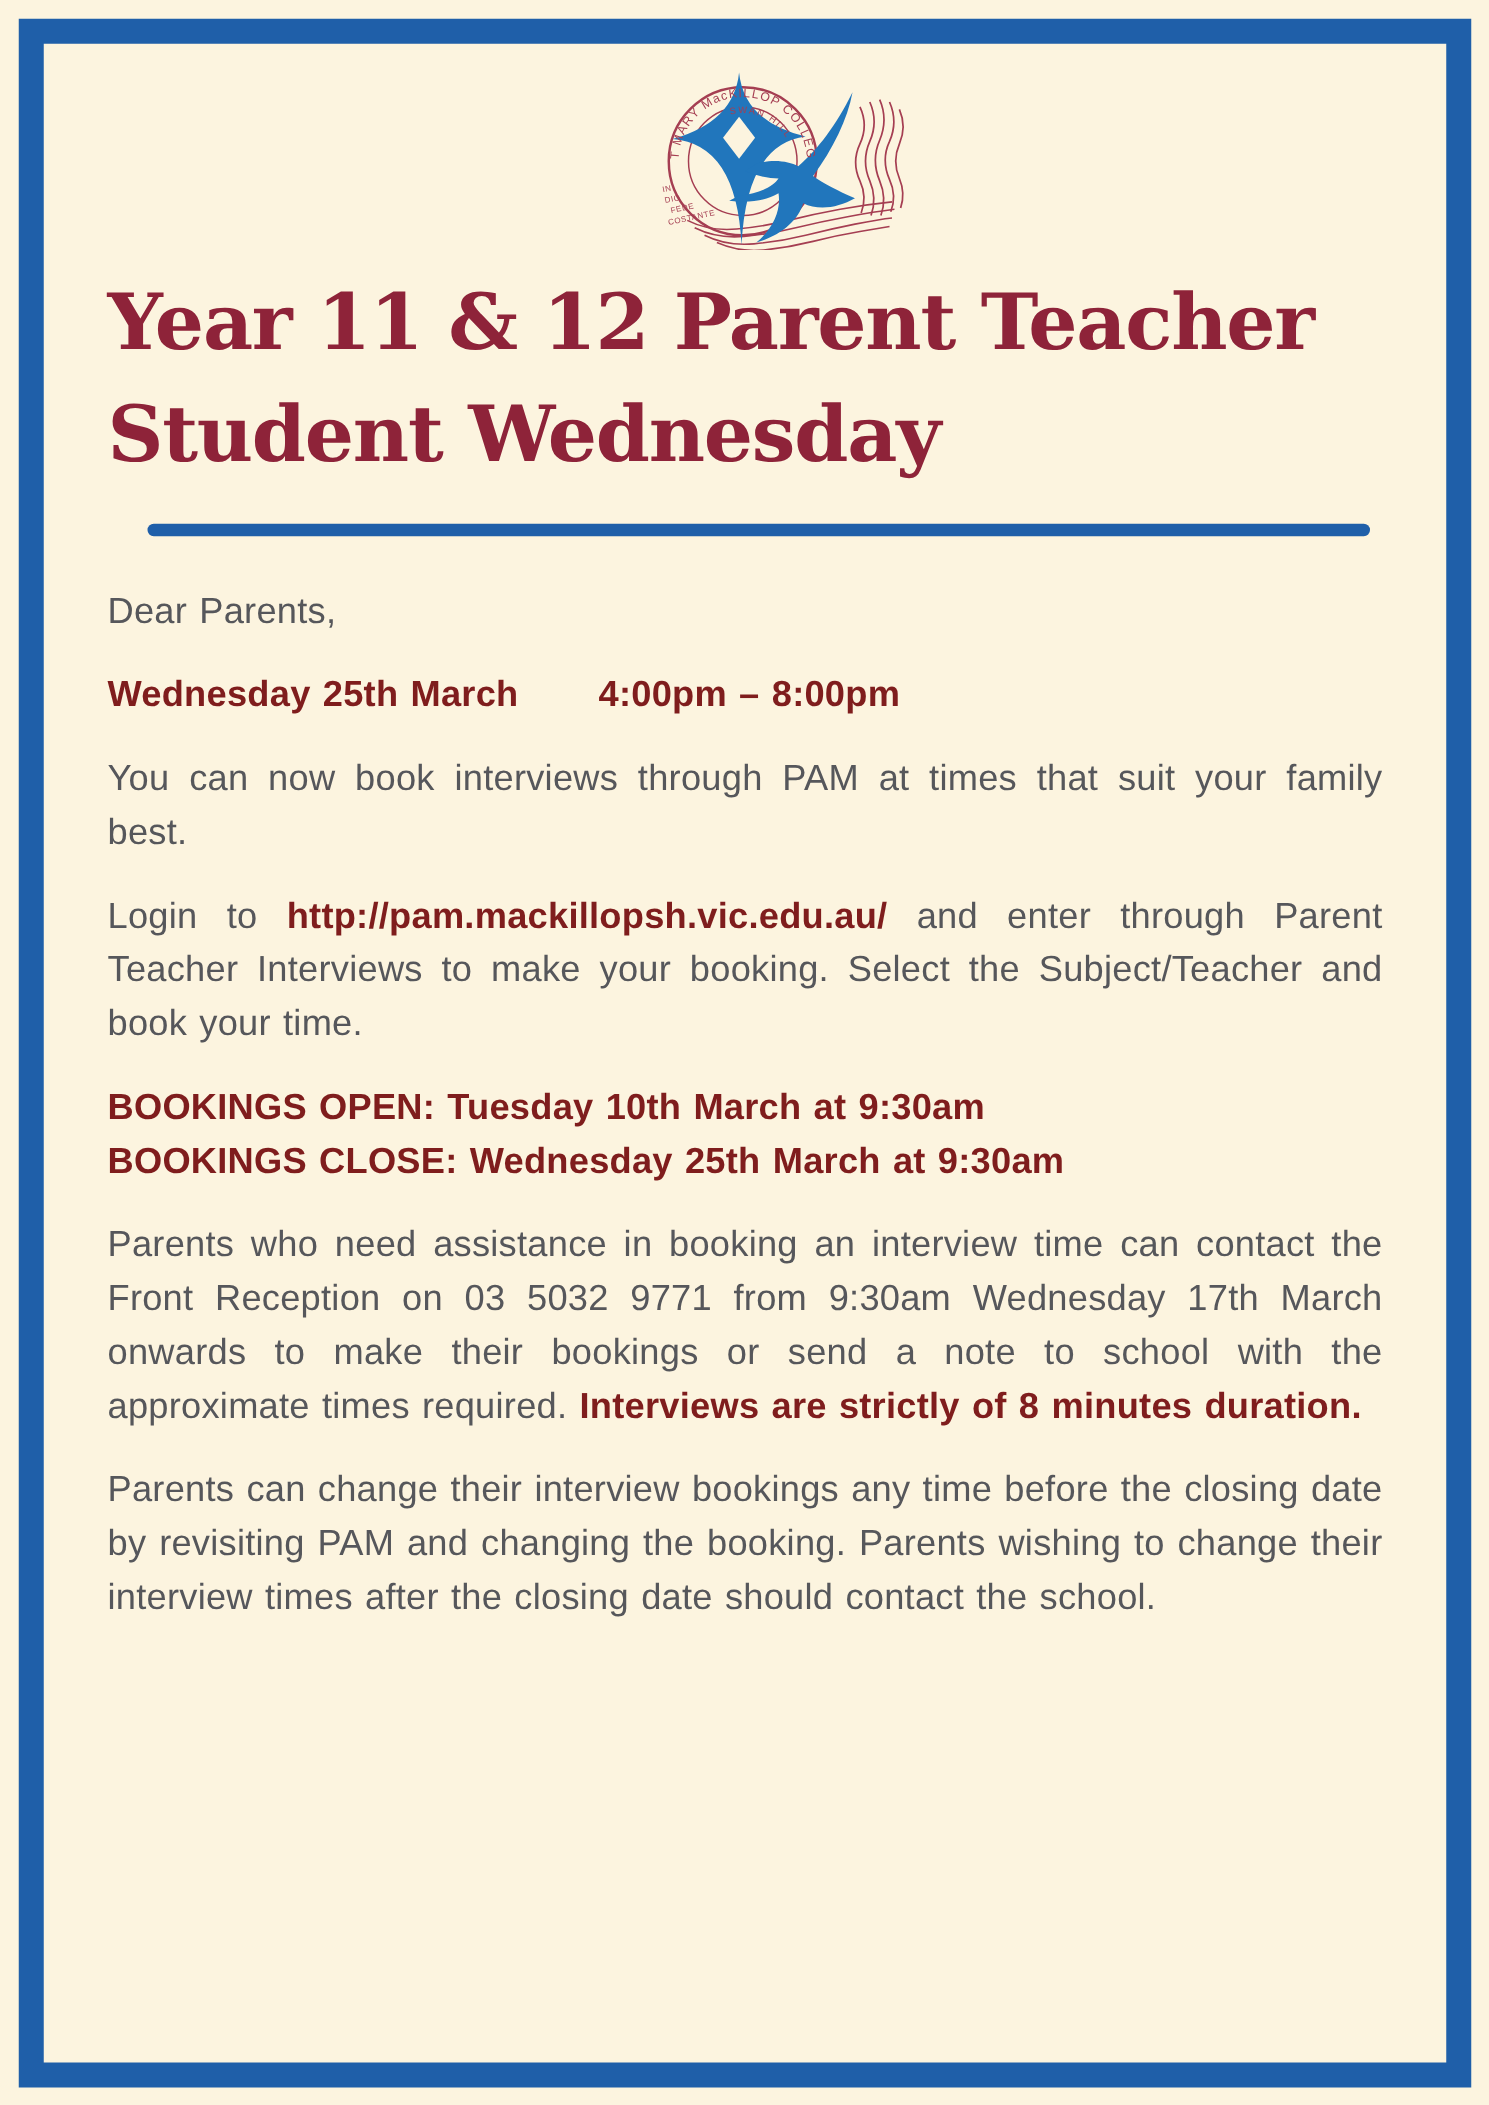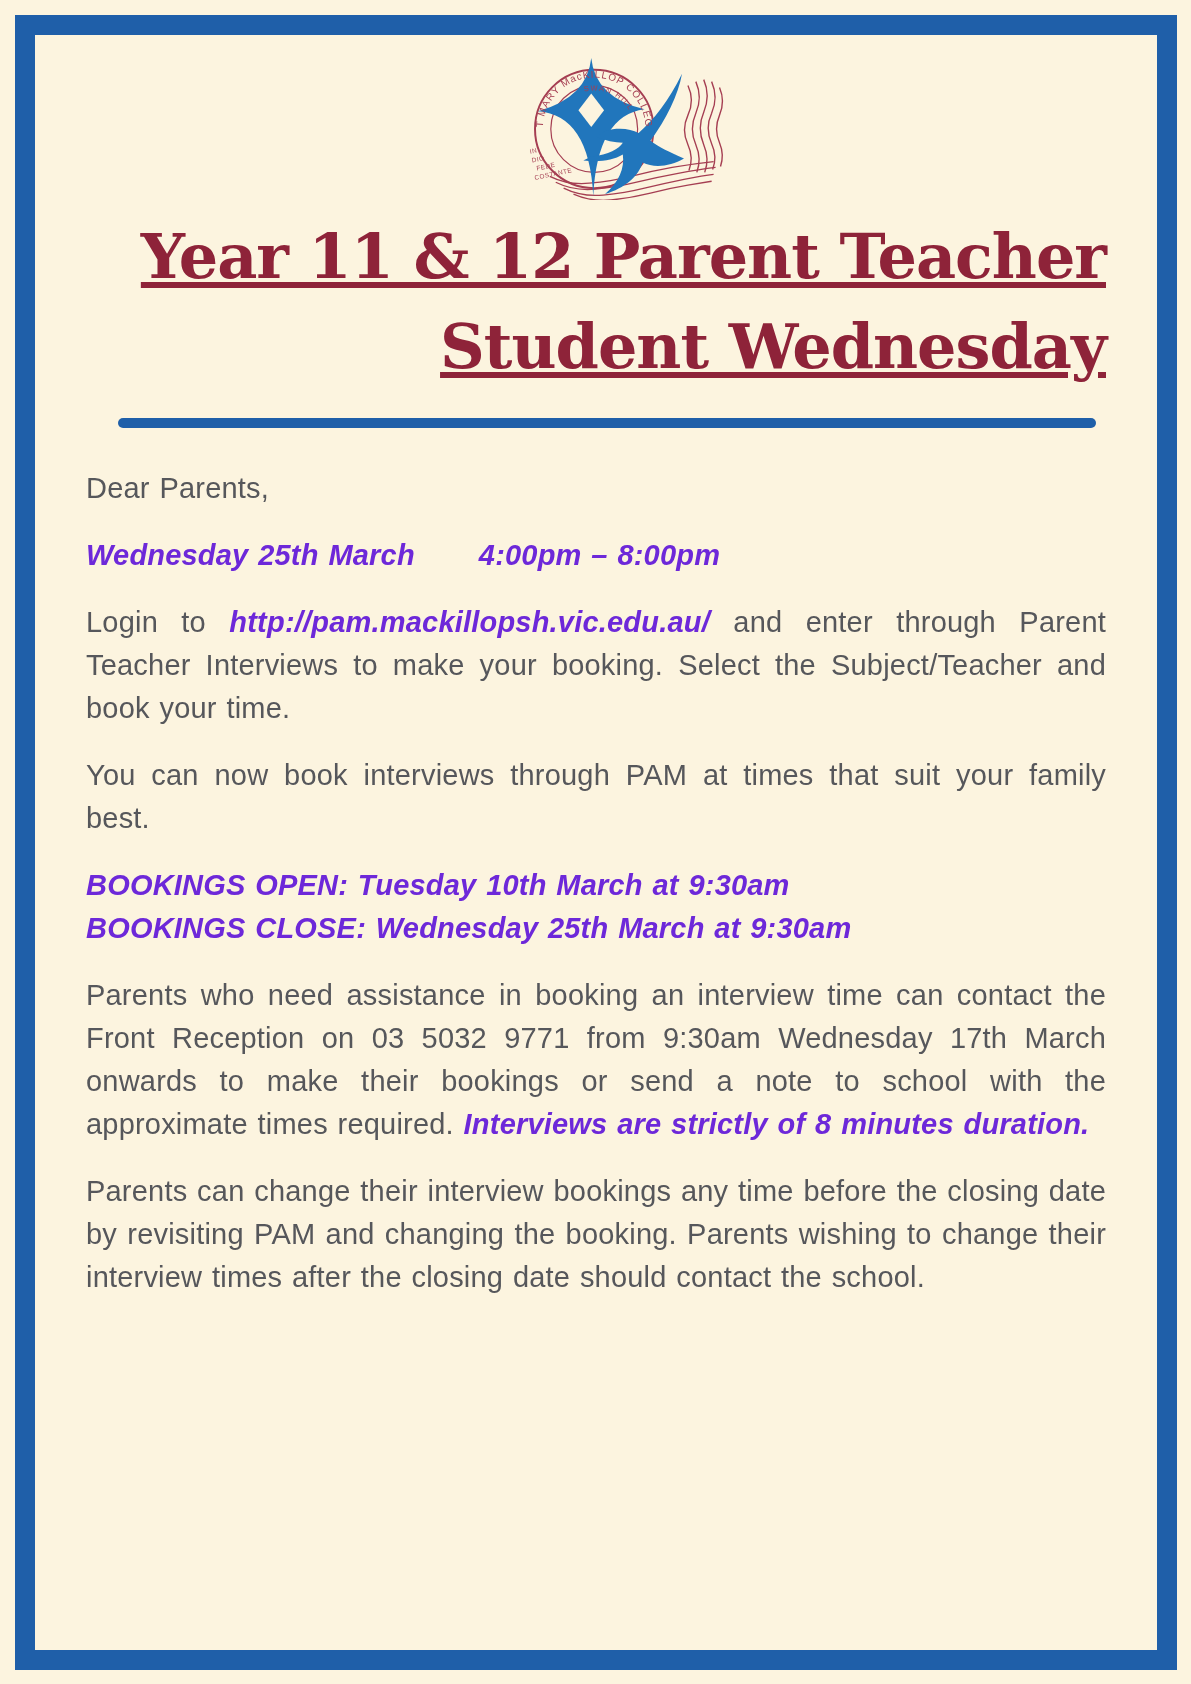--- a/index.html
+++ b/index.html
@@ -15,47 +15,46 @@
     box-sizing:border-box;
   }
   .content{
     height:100%;
     padding:17px 51px 0;
     box-sizing:border-box;
   }
   .logo-wrap{text-align:center;}
   .crest{position:relative;left:14px;width:238px;height:148px;}
   .title{
-    text-align:right;
+    text-align:left;
     font-family:"DejaVu Serif","Liberation Serif",serif;
     font-weight:700;
     color:#8E2339;
     font-size:62px;
     line-height:90px;
     letter-spacing:-1px;
     margin:8px 0 0;
-    text-decoration:underline;
   }
   .title span{display:block;}
   .divider{
     height:10px;background:#1F5FA9;border-radius:6px;
     margin:26px 10px 0 32px;
   }
   .letter{
     margin-top:39px;
     font-size:29px;
     line-height:43px;
     color:#56575B;
     letter-spacing:.2px;
     word-spacing:1.5px;
   }
   .letter p{margin:0 0 24px;}
   p.justify{text-align:justify;}
   p.tight{margin-bottom:0;}
-  .bold{font-weight:700;color:#6d28d9;font-style:italic;}
+  .bold{font-weight:700;color:#7f1d1d;}
   .gap{margin-left:64px;}
 </style>
 </head>
 <body>
 
 <div class="frame">
   <div class="content">
 
     <div class="logo-wrap">
       <svg class="crest" viewBox="0 0 238 150" xmlns="http://www.w3.org/2000/svg">
@@ -111,22 +110,22 @@
       <span>Year 11 &amp; 12 Parent Teacher</span>
       <span>Student Wednesday</span>
     </h1>
 
     <div class="divider"></div>
 
     <div class="letter">
       <p>Dear Parents,</p>
       <div>
           <p><span class="bold">Wednesday 25th March</span><span class="bold gap">4:00pm – 8:00pm</span></p>
+          <p class="justify"><span>You can now book interviews through PAM at times that suit your family best.</span></p>
           <p class="justify"><span>Login to </span><span class="bold">http://pam.mackillopsh.vic.edu.au/</span><span> and enter through Parent Teacher Interviews to make your booking. Select the Subject/Teacher and book your time.</span></p>
-          <p class="justify"><span>You can now book interviews through PAM at times that suit your family best.</span></p>
           <p class="tight"><span class="bold">BOOKINGS OPEN: Tuesday 10th March at 9:30am</span></p>
           <p><span class="bold">BOOKINGS CLOSE: Wednesday 25th March at 9:30am</span></p>
           <p class="justify"><span>Parents who need assistance in booking an interview time can contact the Front Reception on 03 5032 9771 from 9:30am Wednesday 17th March onwards to make their bookings or send a note to school with the approximate times required. </span><span class="bold">Interviews are strictly of 8 minutes duration.</span></p>
           <p class="justify"><span>Parents can change their interview bookings any time before the closing date by revisiting PAM and changing the booking. Parents wishing to change their interview times after the closing date should contact the school.</span></p>
         </div>
     </div>
 
   </div>
 </div>
 

